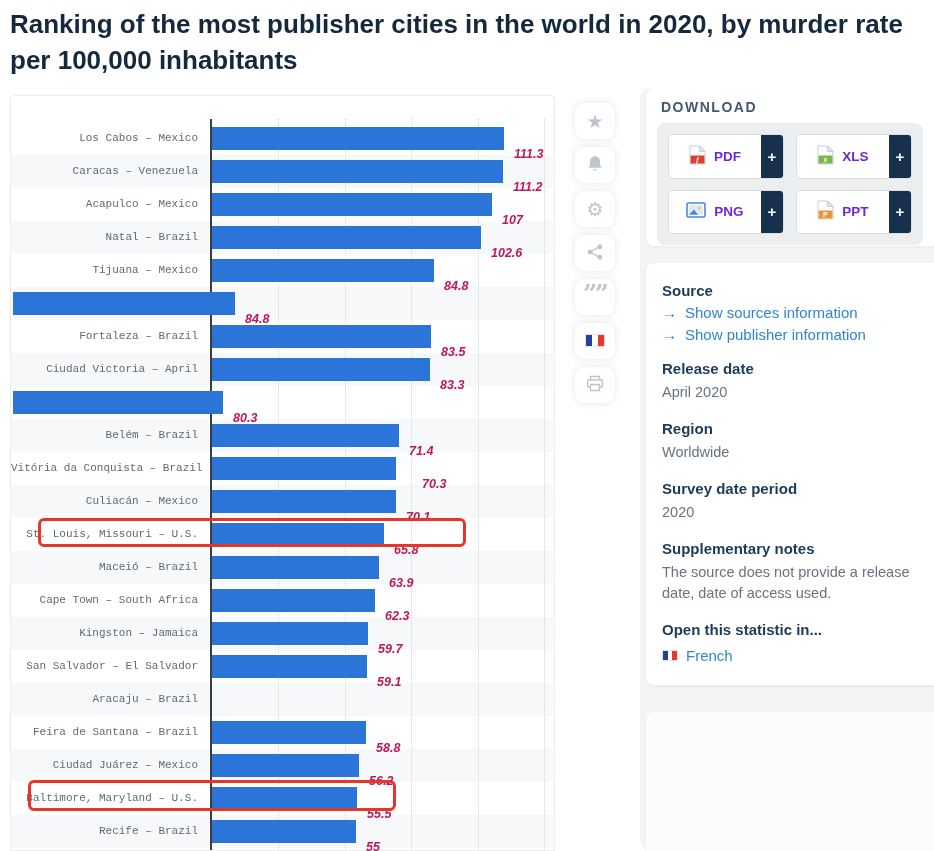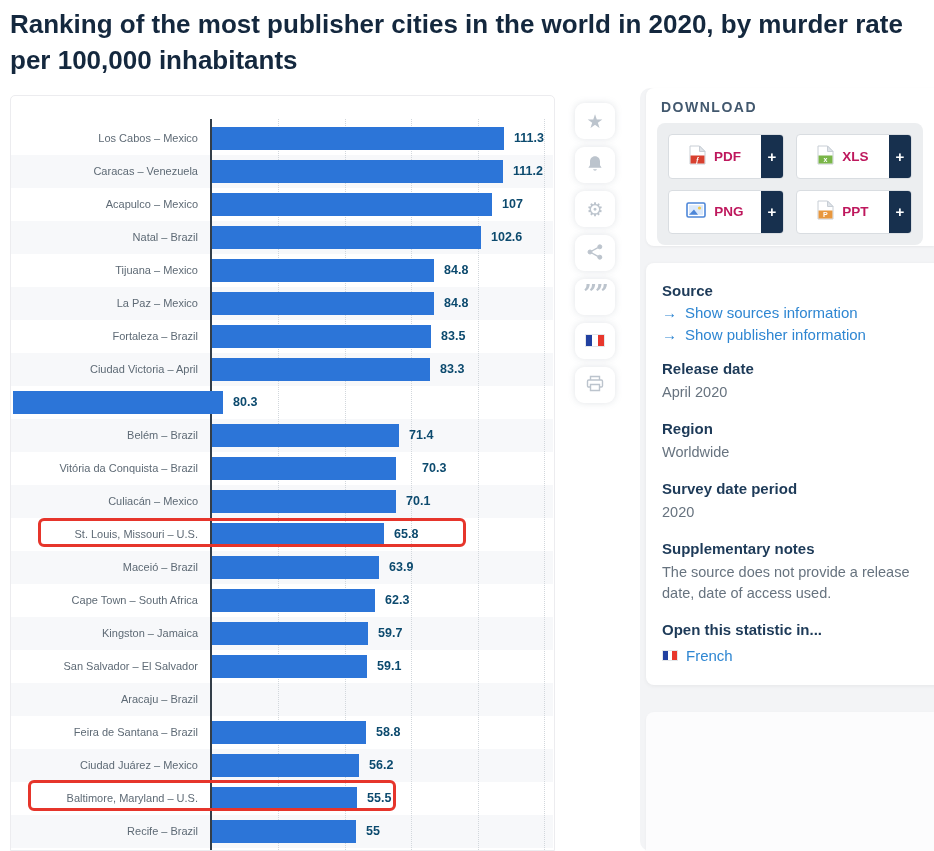--- a/index.html
+++ b/index.html
@@ -11,25 +11,25 @@
 
   
   .chart-card { position:absolute; left:10px; top:95px; width:545px; height:756px;
                 background:#fff; border:1px solid #ececef; border-radius:5px 5px 0 0; }
   .axis { position:absolute; left:199px; top:23px; bottom:0; width:2px; background:#333e49; z-index:2; }
   .grid { position:absolute; top:23px; bottom:0; width:0; border-left:1px dotted #d2d7dc; z-index:1; }
   .rows { position:absolute; left:0; top:26px; right:1px; }
   .crow { display:flex; height:33px; position:relative; }
   .crow:nth-child(even) { background:#f7f8fa; }
   .rlabel { width:199px; padding-right:12px; text-align:right; line-height:33px;
-            font-size:11px; color:#5e6a75; white-space:nowrap; overflow:hidden; }
+            font-size:11px; color:#5e6a75; white-space:nowrap; overflow:hidden;font-family:Liberation Mono, monospace; }
   .rplot { position:relative; flex:1; }
   .bar { position:absolute; left:2px; top:5px; height:23px; background:#2c75d8; z-index:2; }
-  .rval { position:absolute; top:0; line-height:33px; font-size:12.5px; font-weight:bold;
-          color:#0c4a6e; z-index:2; white-space:nowrap; }
+  .rval { position:absolute; top:16px; line-height:33px; font-size:12.5px; font-weight:bold;
+          color:#be185d; z-index:2; white-space:nowrap;font-style:italic; }
   .hl-box { position:absolute; border:3px solid #e6352b; border-radius:6px; z-index:5; pointer-events:none; }
   .hl-box-1 { left:38px; top:518px; width:428px; height:29px; }
   .hl-box-2 { left:28px; top:780px; width:368px; height:31px; }
 
   
   .rail { position:absolute; left:575px; top:103px; width:40px; }
   .rail-btn { width:40px; height:36px; margin-bottom:8px; border-radius:9px; background:#fff;
               box-shadow:0 0 7px rgba(120,132,145,.22); display:flex; align-items:center;
               justify-content:center; color:#bcc4cd; cursor:pointer; border:none; }
   .glyph-star { font-size:19px; line-height:1; color:#bcc4cd; }
@@ -46,21 +46,21 @@
              background:#f3f4f6; border-radius:10px 0 0 10px; }
   .dl-card { position:absolute; left:646px; top:88px; width:288px; height:158px;
              background:#fff; border-radius:8px 0 0 8px; box-shadow:0 1px 3px rgba(0,0,0,.05);
              padding:9px 11px; }
   .dl-heading { font-size:14px; font-weight:bold; letter-spacing:1.5px; color:#42586e; margin:2px 0 8px 4px; }
   .dl-box { background:#eceef0; border-radius:8px; padding:11px; height:122px;
             display:grid; grid-template-columns:1fr 1fr; gap:11px 12px; }
   .dl-btn { display:flex; align-items:stretch; background:#fff; border:1px solid #d9dde1;
             border-radius:4px; overflow:hidden; cursor:pointer; padding:0; }
   .dl-main { flex:1; display:flex; align-items:center; justify-content:center; gap:8px; }
-  .dl-label { font-size:13.5px; font-weight:bold; color:#be185d; }
+  .dl-label { font-size:13.5px; font-weight:bold; color:#6d28d9; }
   .dl-plus { width:22px; background:#17304e; color:#fff; font-size:15px; font-weight:bold;
              display:flex; align-items:center; justify-content:center; }
 
   .info-card { position:absolute; left:646px; top:263px; width:312px; height:422px;
                background:#fff; border-radius:8px 0 0 8px; box-shadow:0 1px 4px rgba(0,0,0,.06);
                padding:2px 18px 0 16px; }
   .info-card h4 { font-size:15px; font-weight:bold; color:#1d3a58; margin:17px 0 5px; }
   .info-val { font-size:14.5px; color:#67737f; line-height:21px; }
   .ilink { display:flex; align-items:center; gap:8px; margin:5px 0; font-size:15px;
            color:#2e86d2; cursor:pointer; }
@@ -114,21 +114,20 @@
         </div>
       </div>
       <div class="crow">
         <div class="rlabel">Tijuana – Mexico</div>
         <div class="rplot">
           <div class="bar" style="width: 222px; background: rgb(44, 117, 216);"></div>
           <span class="rval" style="left: 234px;">84.8</span>
         </div>
       </div>
       <div class="crow">
-        <div class="rlabel">La Paz – Mexico</div>
         <div class="rplot">
           <div class="bar" style="width: 222px; background: rgb(44, 117, 216);"></div>
           <span class="rval" style="left: 234px;">84.8</span>
         </div>
       </div>
       <div class="crow">
         <div class="rlabel">Fortaleza – Brazil</div>
         <div class="rplot">
           <div class="bar" style="width: 219px; background: rgb(44, 117, 216);"></div>
           <span class="rval" style="left: 231px;">83.5</span>

